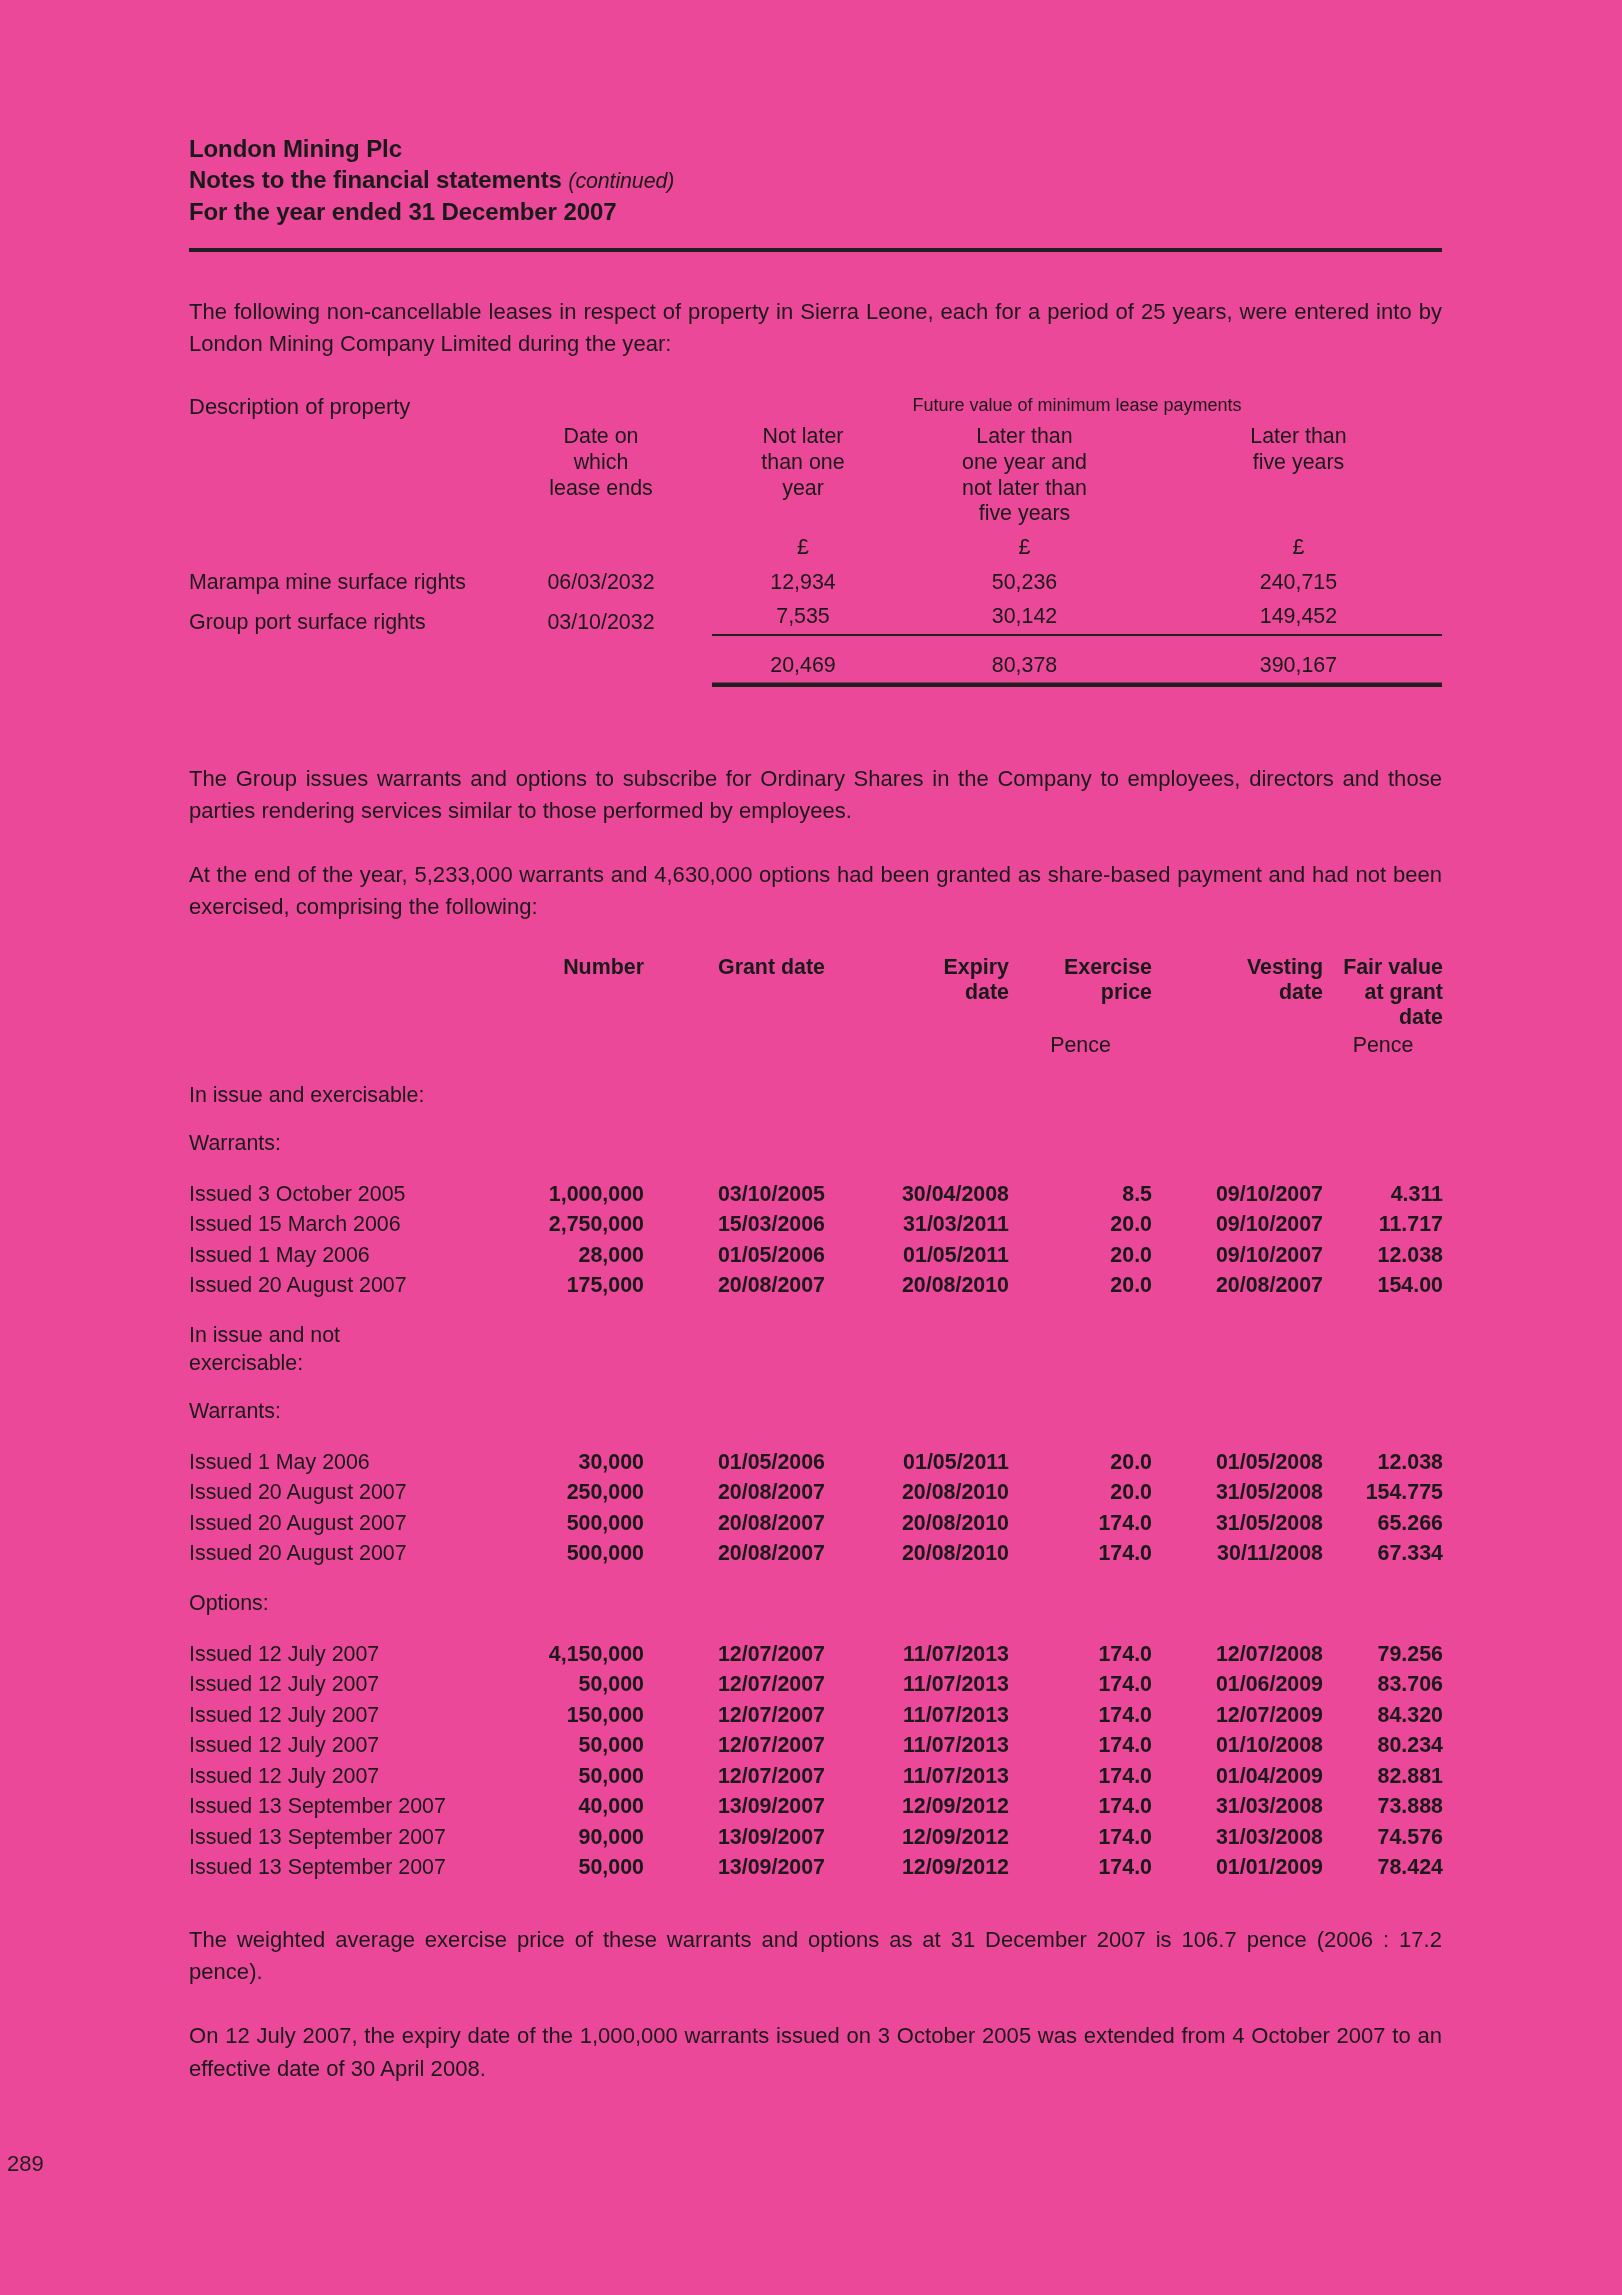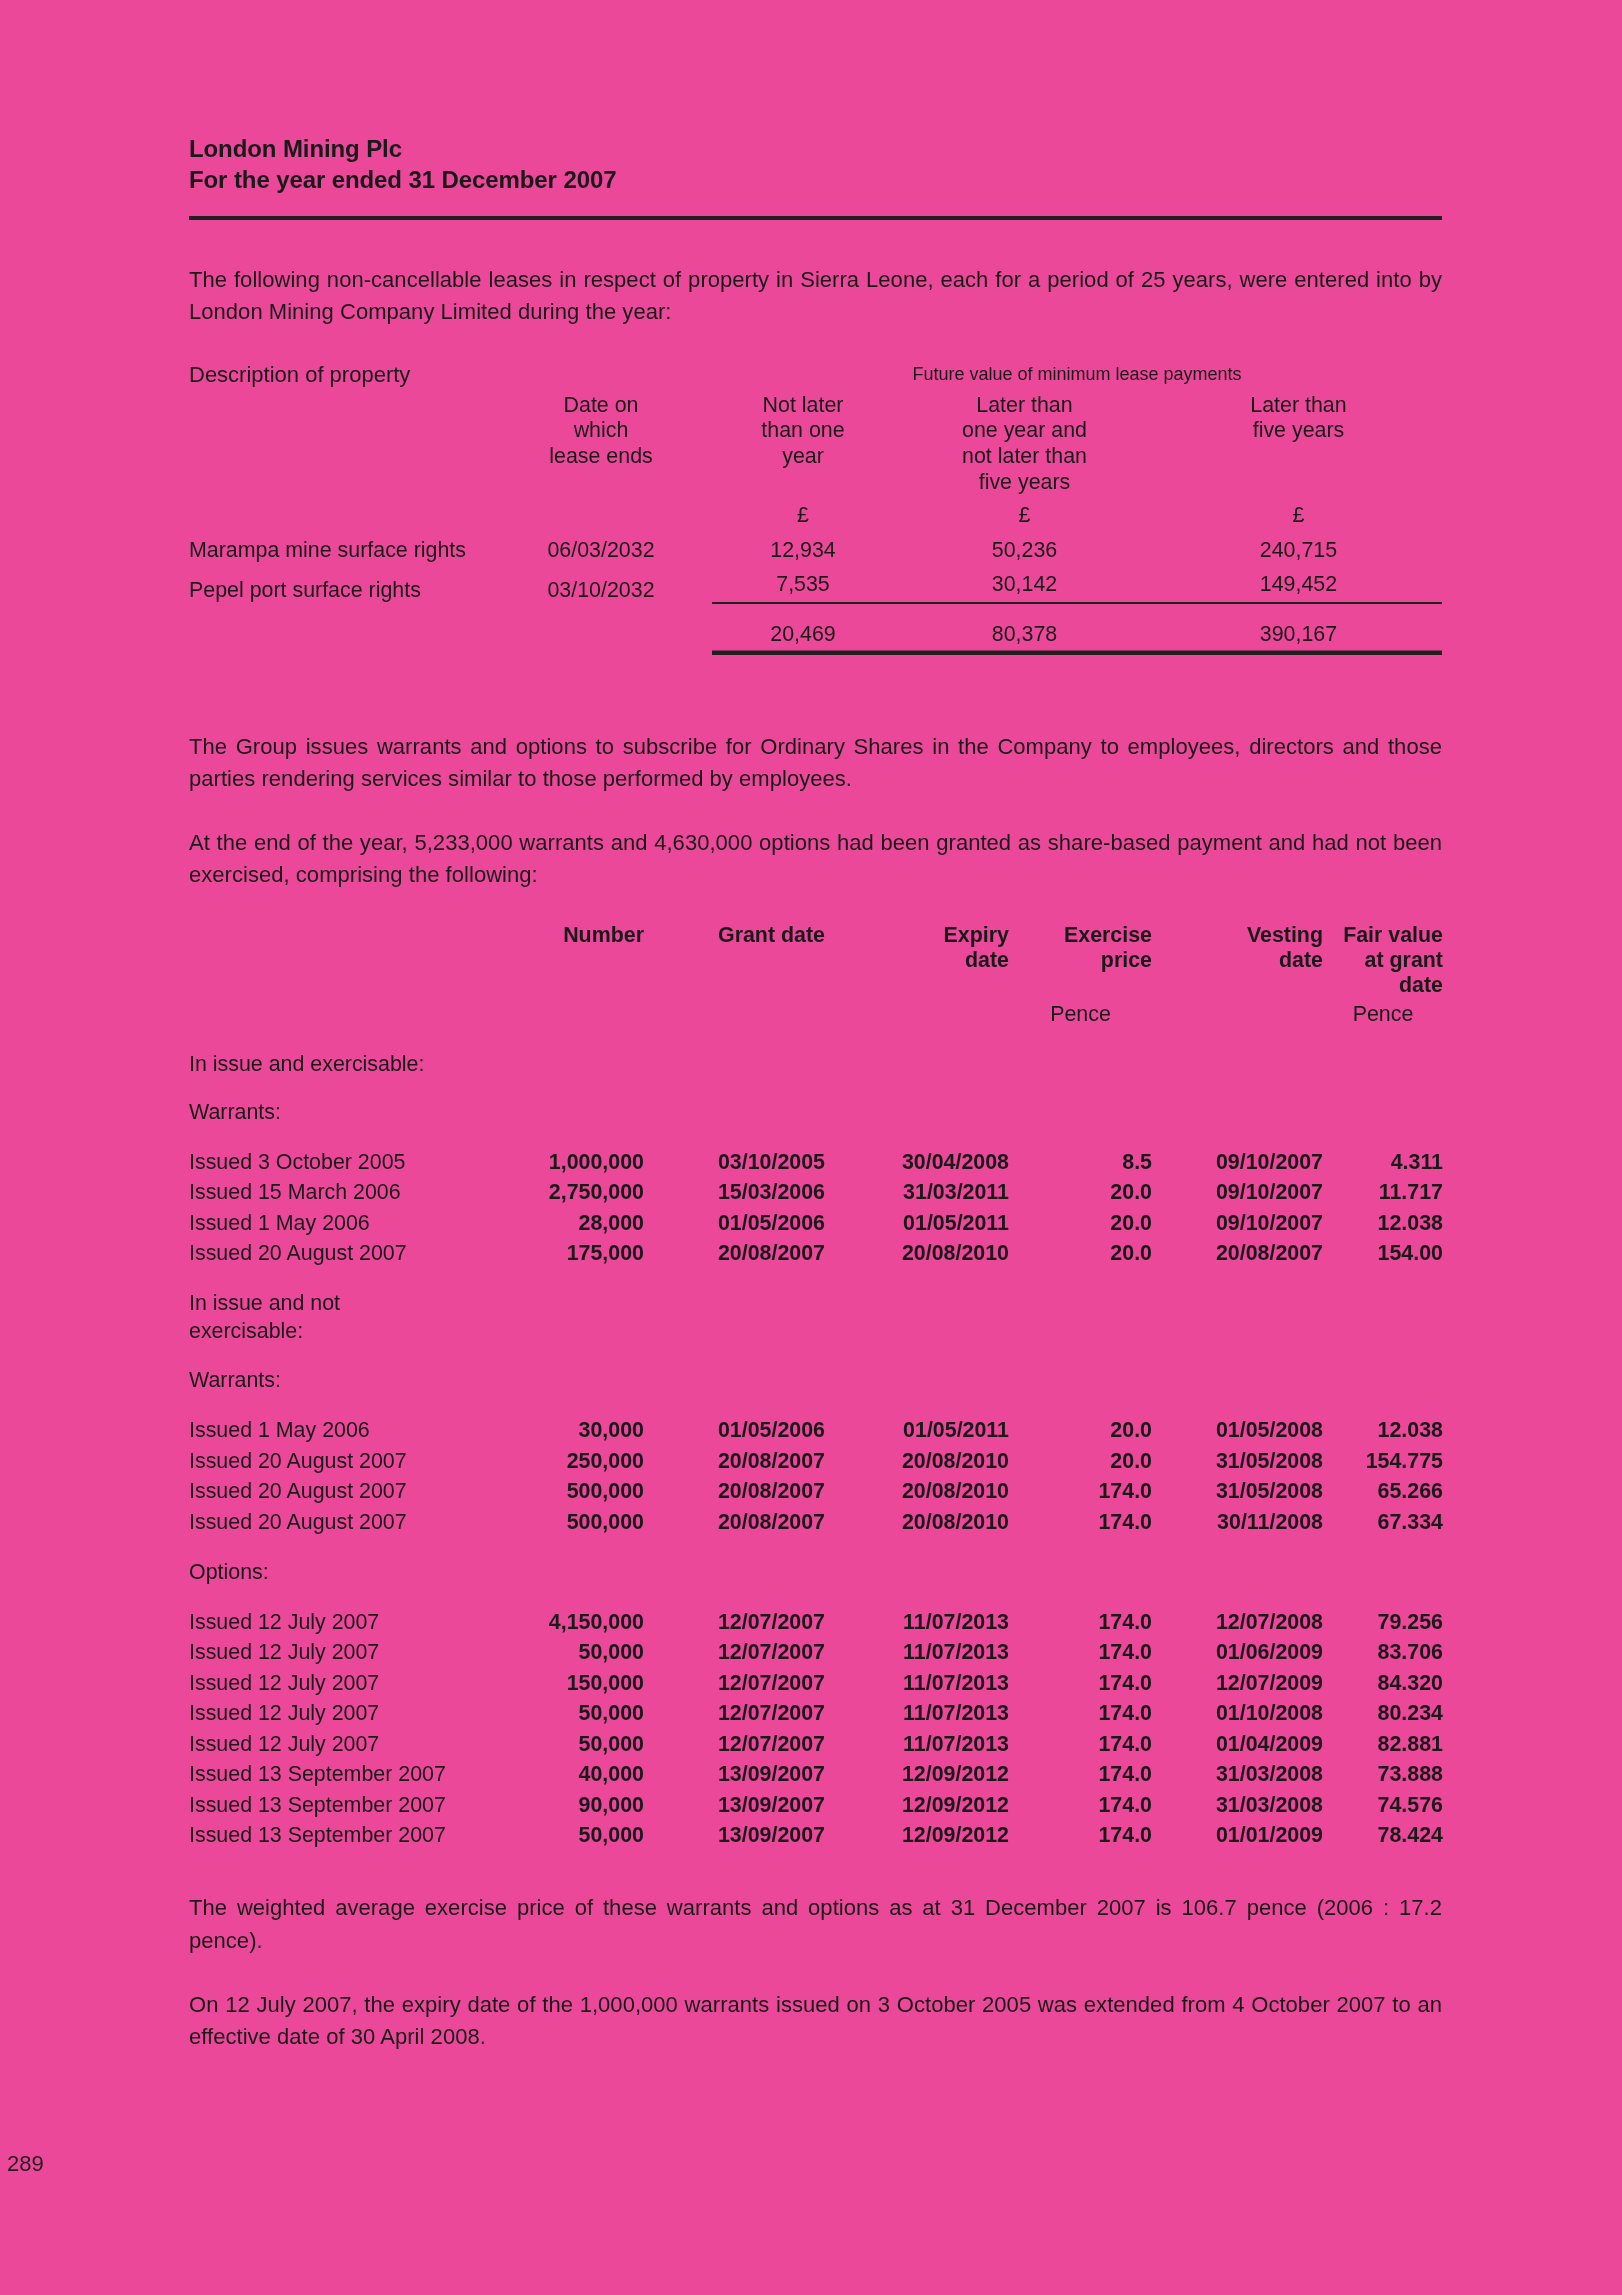--- a/index.html
+++ b/index.html
@@ -188,20 +188,21 @@
   }
 </style>
 </head>
 <body>
 
 <div class="page">
   <div class="content">
 
     <div class="doc-header">
       <span class="line">London Mining Plc</span>
+      <span class="line"><span>Notes to the financial statements</span> <span class="continued">(continued)</span></span>
       <span class="line">For the year ended 31 December 2007</span>
     </div>
     <hr class="rule">
 
     <div class="sp-lg"></div>
 
     <p class="body">The following non-cancellable leases in respect of property in Sierra Leone, each for a period of 25 years, were entered into by London Mining Company Limited during the year:</p>
 
     <div class="sp-md"></div>
 
@@ -242,21 +243,21 @@
           <td class="lease-cur">£</td>
         </tr>
         <tr>
           <td class="lease-name">Marampa mine surface rights</td>
           <td class="lease-num">06/03/2032</td>
           <td class="lease-val">12,934</td>
           <td class="lease-val">50,236</td>
           <td class="lease-val">240,715</td>
         </tr>
         <tr>
-          <td class="lease-name">Pepel port surface rights</td>
+          <td class="lease-name">Group port surface rights</td>
           <td class="lease-num">03/10/2032</td>
           <td class="lease-val u-single">7,535</td>
           <td class="lease-val u-single">30,142</td>
           <td class="lease-val u-single">149,452</td>
         </tr>
         <tr class="tot-row">
           <td></td>
             <td></td>
           <td class="lease-val u-double">20,469</td>
           <td class="lease-val u-double">80,378</td>

